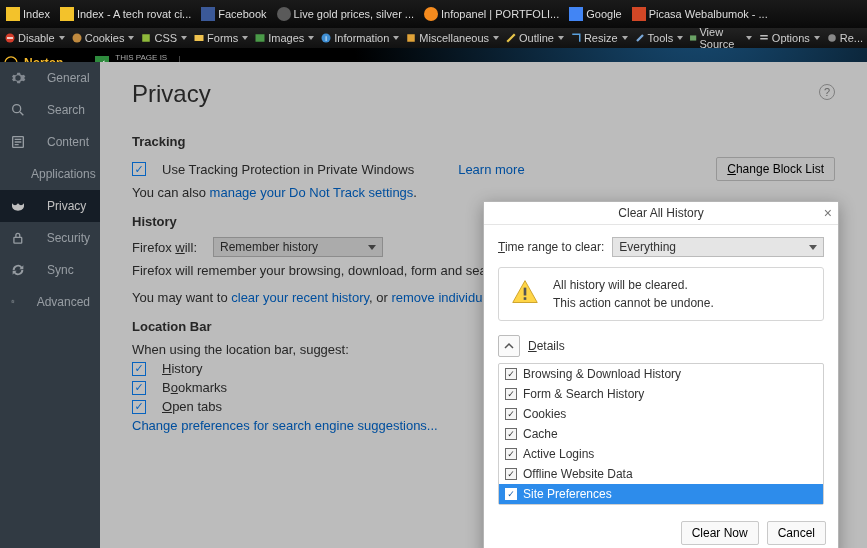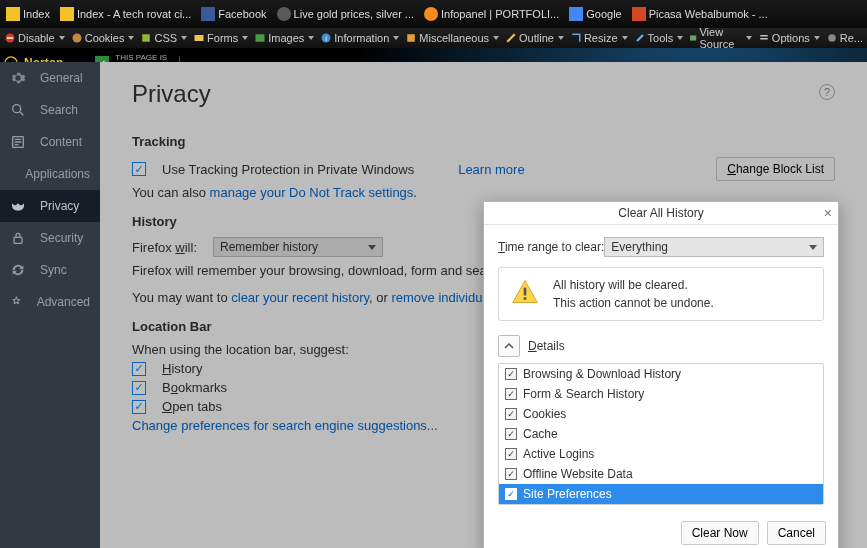--- a/index.html
+++ b/index.html
@@ -23,21 +23,21 @@
 .norton-badge { color:#f1b72b; font-weight:bold; font-size:12px; }
 .safebox { width:14px; height:14px; background:#2e8b3d; display:inline-flex; align-items:center; justify-content:center; color:#fff; font-size:10px; }
 .dots { color:#888; letter-spacing:2px; }
 
 
 .dim { position:absolute; left:0; top:62px; right:0; bottom:0; background:rgba(0,0,0,.25); pointer-events:none; }
 
 
 .page { position:absolute; left:0; top:62px; right:0; bottom:0; display:flex; background:#f5f5f5; }
 .sidebar { width:100px; background:#424e5a; color:#c9d1d9; font-size:12px; }
-.sidebar .sitem { display:flex; align-items:center; gap:14px; padding:8px 10px; cursor:pointer; }
+.sidebar .sitem { display:flex; align-items:center; gap:21px; padding:8px 10px; cursor:pointer; }
 .sidebar .sitem.active { background:#1c2733; color:#fff; }
 .sidebar svg { width:16px; height:16px; fill:#c9d1d9; }
 .sidebar .sitem.active svg { fill:#fff; }
 
 .content { flex:1; background:#fbfbfb; padding:18px 32px; color:#333; font-size:13px; position:relative; }
 .content h1 { font-size:24px; font-weight:400; color:#333; margin-bottom:26px; }
 .content h2 { font-size:13px; font-weight:bold; margin:14px 0 8px; }
 .help { position:absolute; right:32px; top:22px; width:16px; height:16px; border:1px solid #aaa; border-radius:50%; text-align:center; font-size:11px; color:#888; line-height:14px; }
 
 .row { display:flex; align-items:center; gap:16px; margin:4px 0; }
@@ -47,21 +47,21 @@
 .u { text-decoration: underline; }
 .btn { background:#f9f9f9; border:1px solid #c9c9c9; border-radius:2px; padding:4px 10px; font-size:12px; cursor:pointer; }
 .sel { border:1px solid #bbb; background:#e5e5e5; padding:2px 6px; min-width:170px; display:inline-flex; align-items:center; justify-content:space-between; font-size:12px; }
 .sel::after { content:""; border-left:4px solid transparent; border-right:4px solid transparent; border-top:5px solid #555; }
 
 
 .dialog { position:absolute; left:483px; top:201px; width:356px; background:#fff; border:1px solid #b5b5b5; box-shadow:0 4px 16px rgba(0,0,0,.3); z-index:50; font-size:12px; color:#333; }
 .dialog .titlebar { display:flex; align-items:center; justify-content:center; padding:4px 6px; border-bottom:1px solid #e5e5e5; position:relative; font-size:12px; }
 .dialog .titlebar .close { position:absolute; right:6px; top:3px; cursor:pointer; color:#777; font-size:14px; }
 .dialog .body { padding:12px 14px 8px; }
-.dialog .range { display:flex; align-items:center; margin-bottom:10px; }
+.dialog .range { display:flex; align-items:center; gap:8px; margin-bottom:10px; }
 .dialog .range .sel { flex:1; }
 .warnbox { border:1px solid #d6d6d6; border-radius:3px; padding:10px 12px; display:flex; gap:14px; align-items:flex-start; margin-bottom:14px; }
 .warnbox svg { width:28px; height:28px; flex:none; }
 .detrow { display:flex; align-items:center; gap:8px; margin-bottom:6px; }
 .detrow .upbtn { width:22px; height:22px; border:1px solid #bcbcbc; background:#fafafa; display:flex; align-items:center; justify-content:center; cursor:pointer; border-radius:2px; }
 .list { border:1px solid #cfcfcf; border-radius:2px; }
 .list .li { display:flex; align-items:center; gap:6px; padding:3px 6px; }
 .list .li.sel-row { background:#2d8ceb; color:#fff; }
 .list .li .cb { width:12px; height:12px; border:1px solid #6a6a6a; background:#f5f5f5; display:inline-flex; align-items:center; justify-content:center; font-size:9px; color:#333; }
 .list .li.sel-row .cb { border-color:#fff; color:#1a5fa8; background:#fff; }

